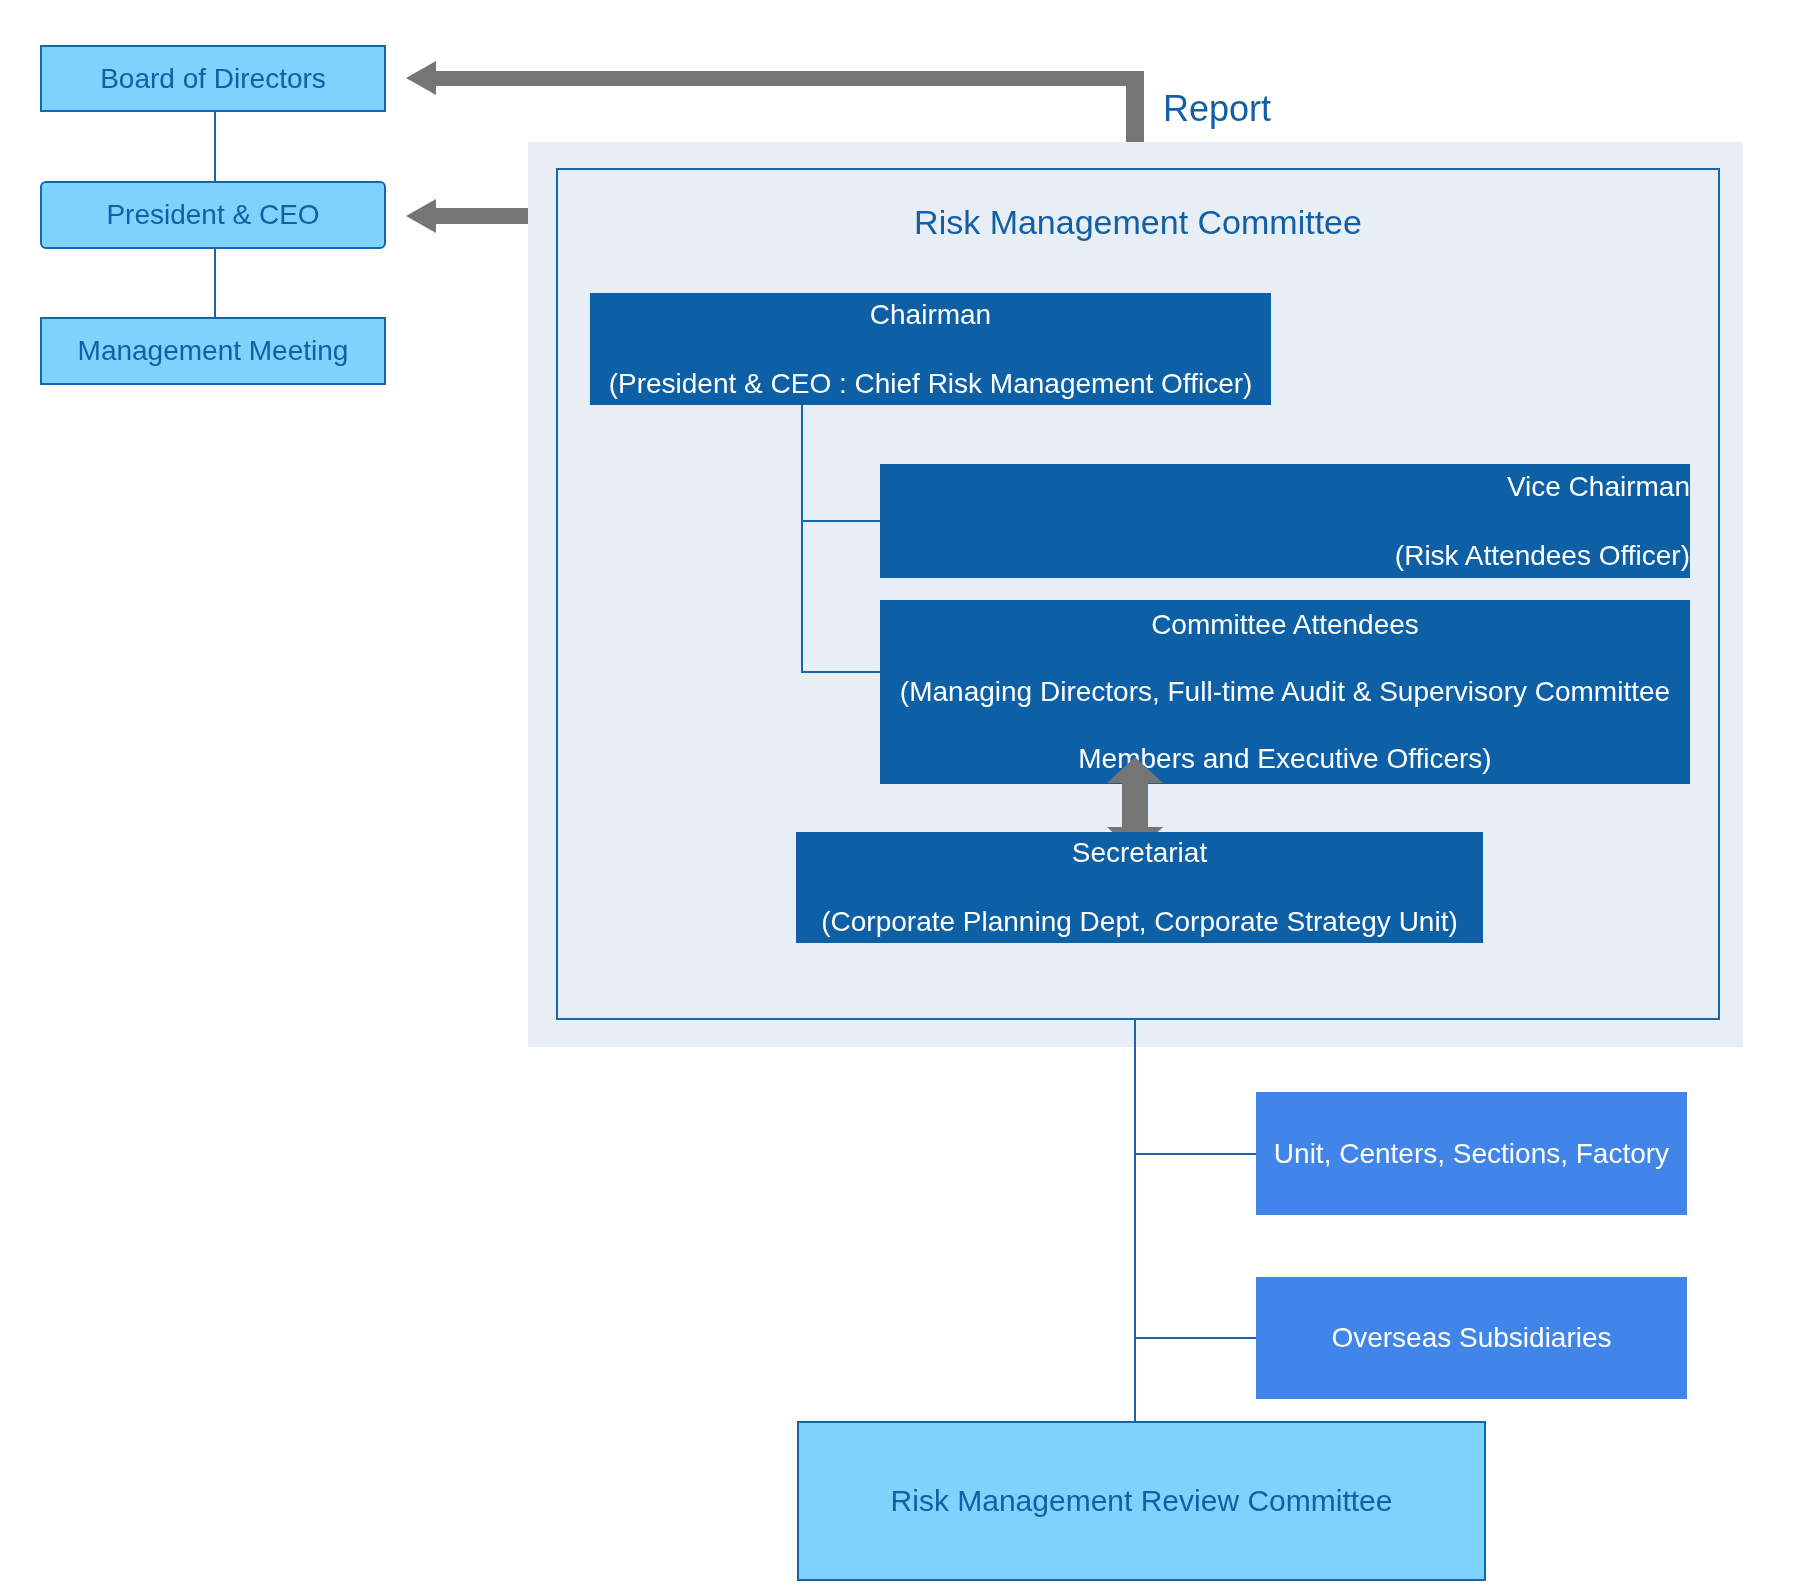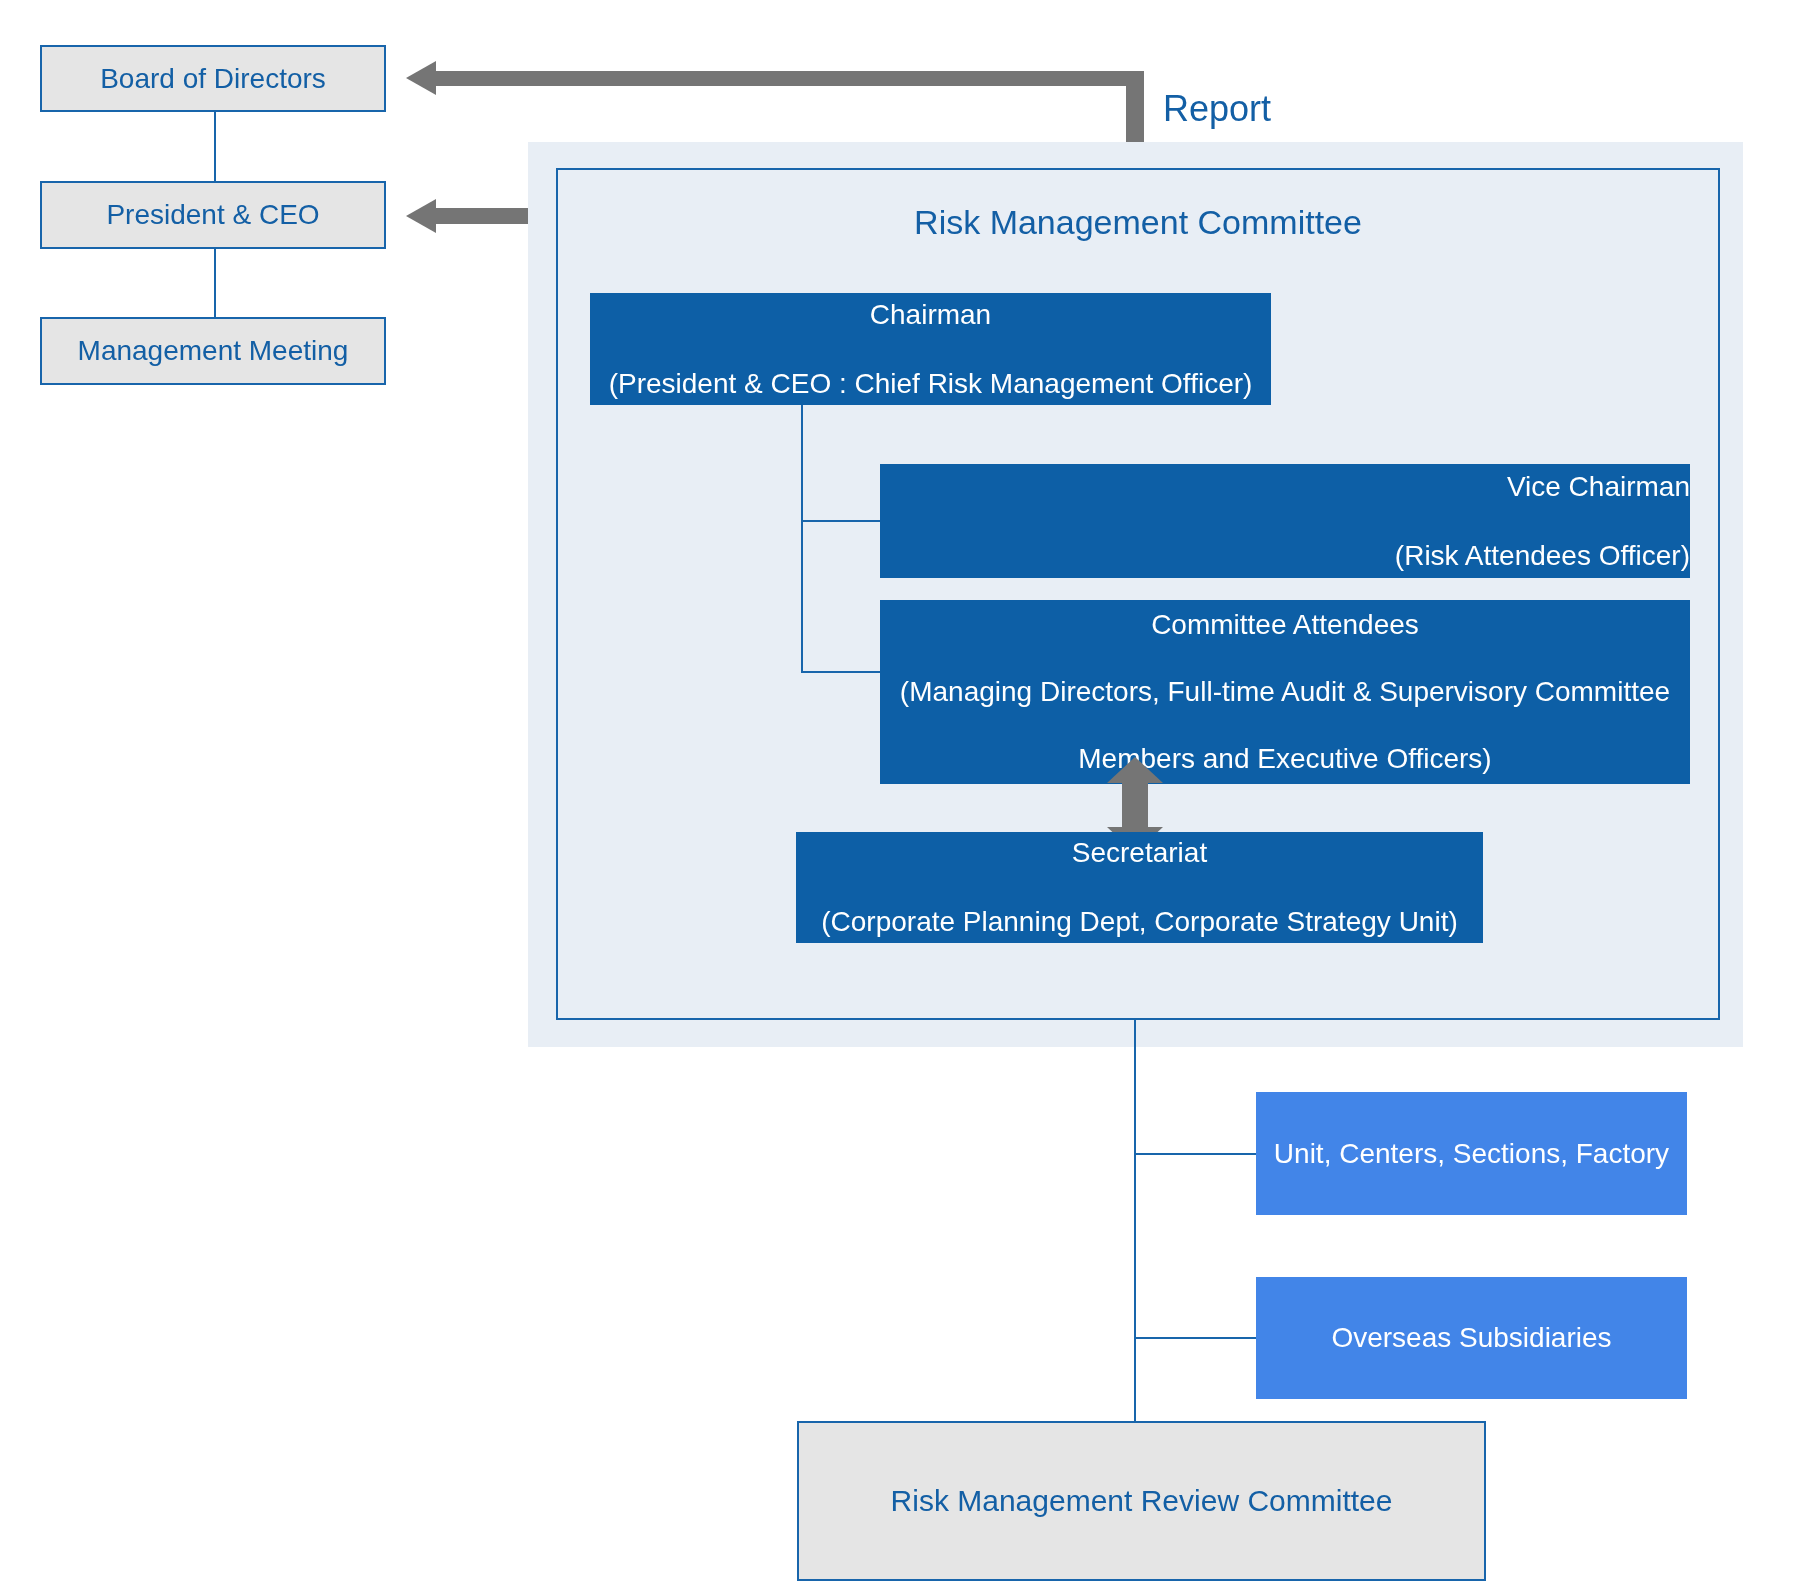--- a/index.html
+++ b/index.html
@@ -8,21 +8,21 @@
     --panel-bg:#e8eef5;
     --line-blue:#1865ab;
     --text-blue:#135fa5;
     --arrow-gray:#757575;
   }
   html,body{margin:0;padding:0;background:#fff;}
   body{font-family:"Liberation Sans", sans-serif;}
   .stage{position:relative;width:1800px;height:1588px;background:#fff;overflow:hidden;}
   .abs{position:absolute;}
   .white-box{
-    background:#e5e5e5;border:2px solid var(--line-blue);color:var(--text-blue);
+    background:#7dd3fc;border:2px solid var(--line-blue);color:var(--text-blue);
     display:flex;align-items:center;justify-content:center;text-align:center;
     font-size:28px;box-sizing:border-box;
   }
   .dark-box{
     background:var(--dark-box);color:#fff;display:flex;flex-direction:column;
     align-items:center;justify-content:center;text-align:center;
     font-size:28px;line-height:40px;box-sizing:border-box;gap:29px;
   }
   .dark-box .ln{display:block;}
   .bright-box{
@@ -42,21 +42,21 @@
 </style>
 </head>
 <body>
 
 <div class="stage">
 
   <div class="abs white-box" style="left:40px;top:45px;width:346px;height:67px;">
     <span>Board of Directors</span>
   </div>
   <div class="abs cline" style="left:214px;top:112px;width:2px;height:69px;"></div>
-  <div class="abs white-box" style="left:40px;top:181px;width:346px;height:68px;">
+  <div class="abs white-box" style="left:40px;top:181px;width:346px;height:68px;border-radius:6px;">
     <span>President &amp; CEO</span>
   </div>
   <div class="abs cline" style="left:214px;top:249px;width:2px;height:68px;"></div>
   <div class="abs white-box" style="left:40px;top:317px;width:346px;height:68px;">
     <span>Management Meeting</span>
   </div>
 
   <div>
     <div class="abs tri-left" style="left:406px;top:61px;"></div>
     <div class="abs gray" style="left:434px;top:71px;width:710px;height:15px;"></div>

